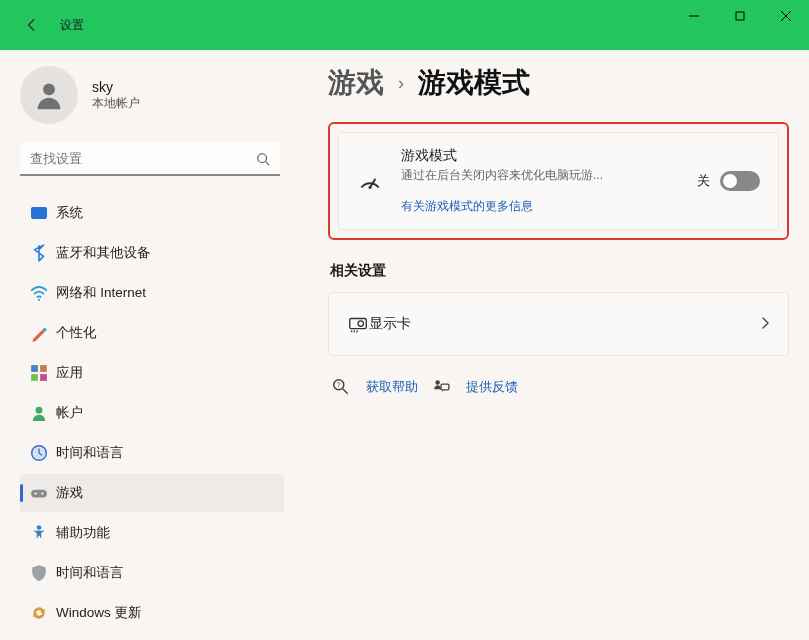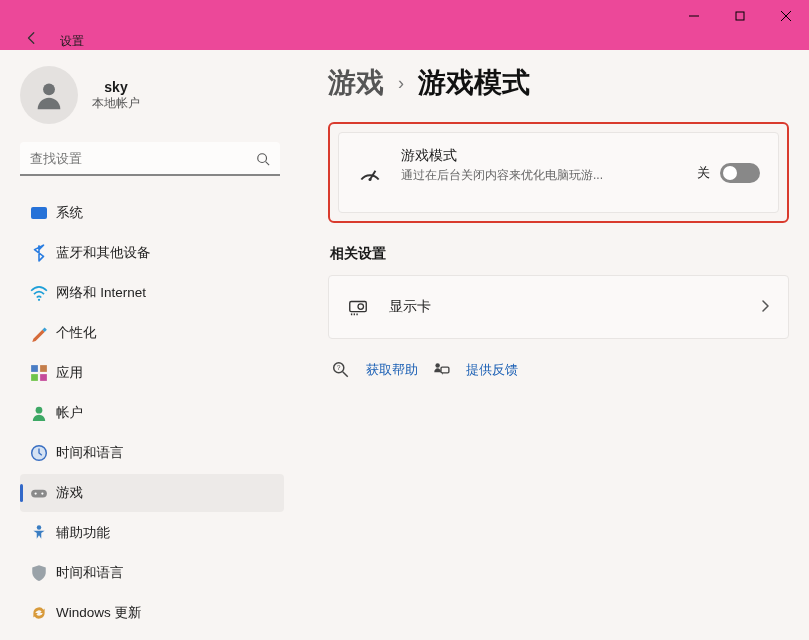--- a/index.html
+++ b/index.html
@@ -10,24 +10,24 @@
     background: #f8f5f3;
     width: 809px;
     height: 640px;
     overflow: hidden;
     position: relative;
   }
   
   .title-bar {
     height: 50px;
     display: flex;
-    align-items: flex-end;
+    align-items: center;
     padding: 0 0 0 20px;
     position: relative;
-    background: #ec4899;
+    background: #22c55e;
   }
   .back-btn {
     width: 24px; height: 24px;
     display: flex; align-items: center; justify-content: center;
     margin-right: 16px;
     cursor: pointer;
     border-radius: 4px;
   }
   .back-btn svg { width: 14px; height: 14px; }
   .title-label { font-size: 12px; }
@@ -57,21 +57,21 @@
     gap: 14px;
     padding: 8px 0 18px 0;
   }
   .avatar {
     width: 58px; height: 58px;
     border-radius: 50%;
     background: #e4e1df;
     display:flex; align-items:center; justify-content:center;
   }
   .avatar svg { width:34px; height:34px; fill:#6f7274;}
-  .user-text .uname { font-size:14px; font-weight:700;text-align:center;}
+  .user-text .uname { font-size:14px; font-weight:400;}
   .user-text .utype { font-size:12px; color:#555;}
   .search-wrap {
     position: relative;
     width: 260px;
     margin-bottom: 18px;
   }
   .search-input {
     width: 100%;
     height: 34px;
     border: none;
@@ -169,21 +169,21 @@
   .section-heading {
     font-size:14px; font-weight:600;
     margin: 6px 0 12px 2px;
     font-family: Liberation Mono, monospace;
   }
   .settings-row {
     background:#fbf9f8;
     border:1px solid #e8e5e3; border-radius:4px;
     height:64px;
     display:flex; align-items:center;
-    padding:0 18px; gap:20px;
+    padding:0 18px; 
     cursor:pointer;
     margin-bottom: 22px;
   }
   .settings-row .row-icon { width:22px;height:22px; flex:0 0 22px;}
   .settings-row .row-label { flex:1; font-size:14px;}
   .settings-row .row-chev {color:#555;}
   .link-list { list-style:none; display:flex; flex-direction:row; gap:14px; margin-left:4px;}
   .link-row {display:flex; align-items:center; gap:16px;}
   .link-row .li-icon{width:18px;height:18px;}
   .link-row .li-text{color:#1a5fb4; font-size:13px; cursor:pointer;}
@@ -357,20 +357,21 @@
         <div class="card-icon">
           <svg viewBox="0 0 24 24">
               <path d="M4 18a10 10 0 0 1 16 0" stroke="#333" stroke-width="1.8" fill="none"></path>
               <line x1="12" y1="18" x2="17" y2="10" stroke="#333" stroke-width="1.8"></line>
               <circle cx="12" cy="18" r="1.4" fill="#333"></circle>
             </svg>
         </div>
         <div class="card-body">
           <div class="card-title">游戏模式</div>
           <div class="card-desc">通过在后台关闭内容来优化电脑玩游...</div>
+          <div class="card-link">有关游戏模式的更多信息</div>
         </div>
         <div class="toggle-wrap">
           <span class="toggle-label">关</span>
           <div class="toggle"></div>
         </div>
       </div>
     </div>
 
     <div class="section-heading">相关设置</div>
 

